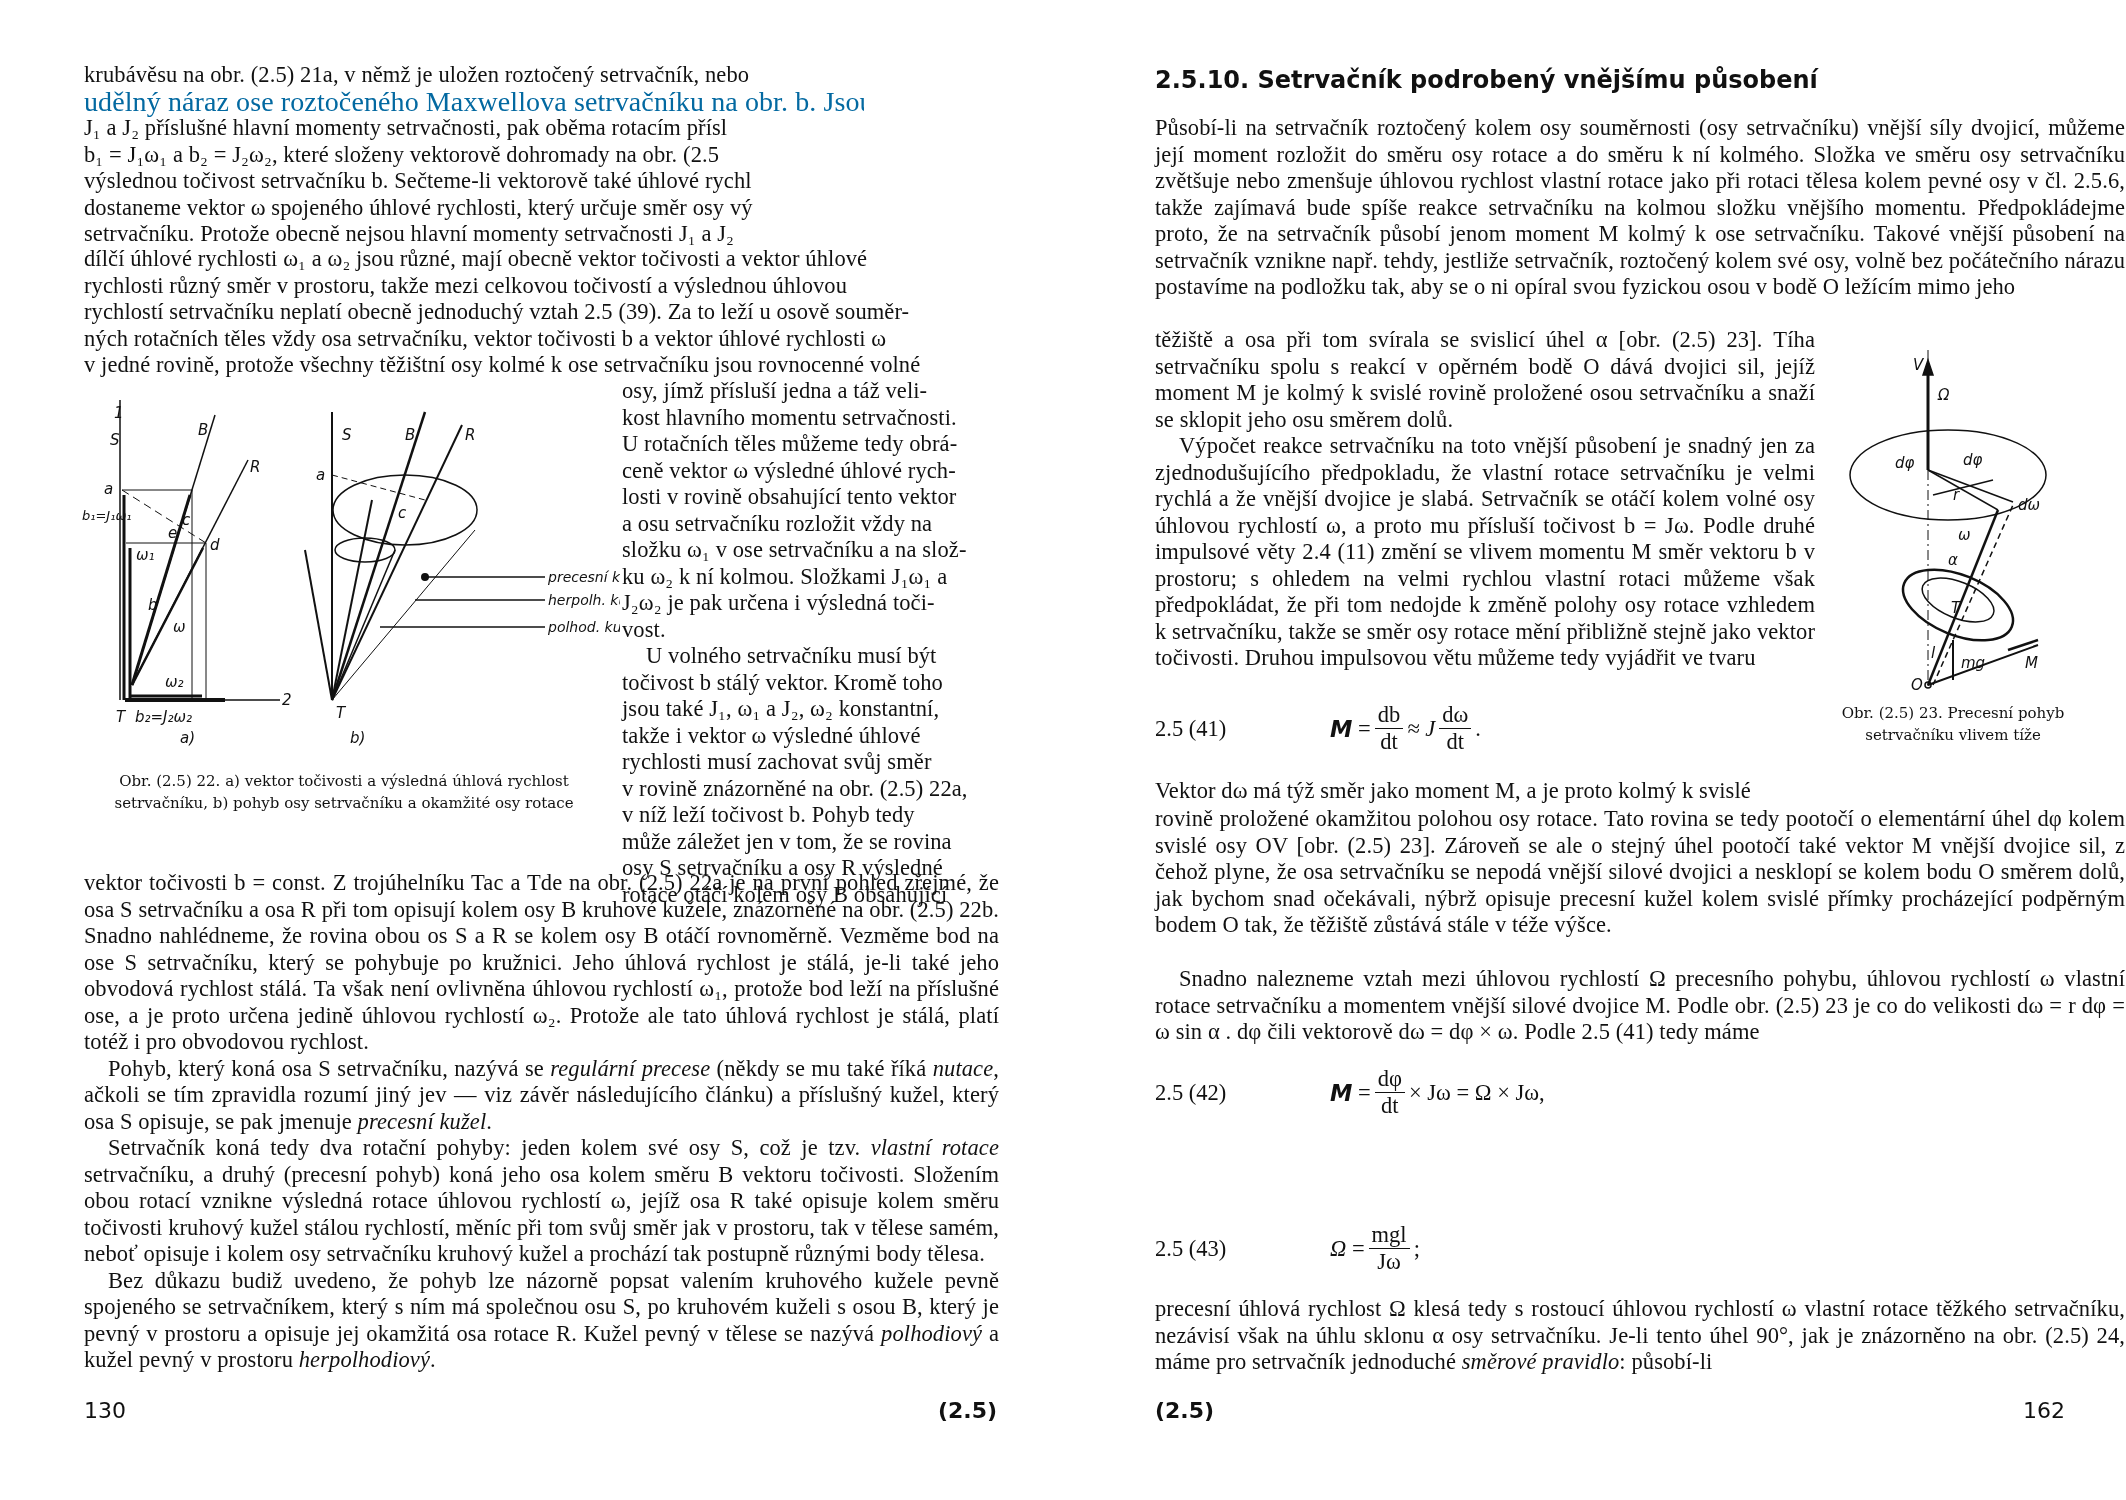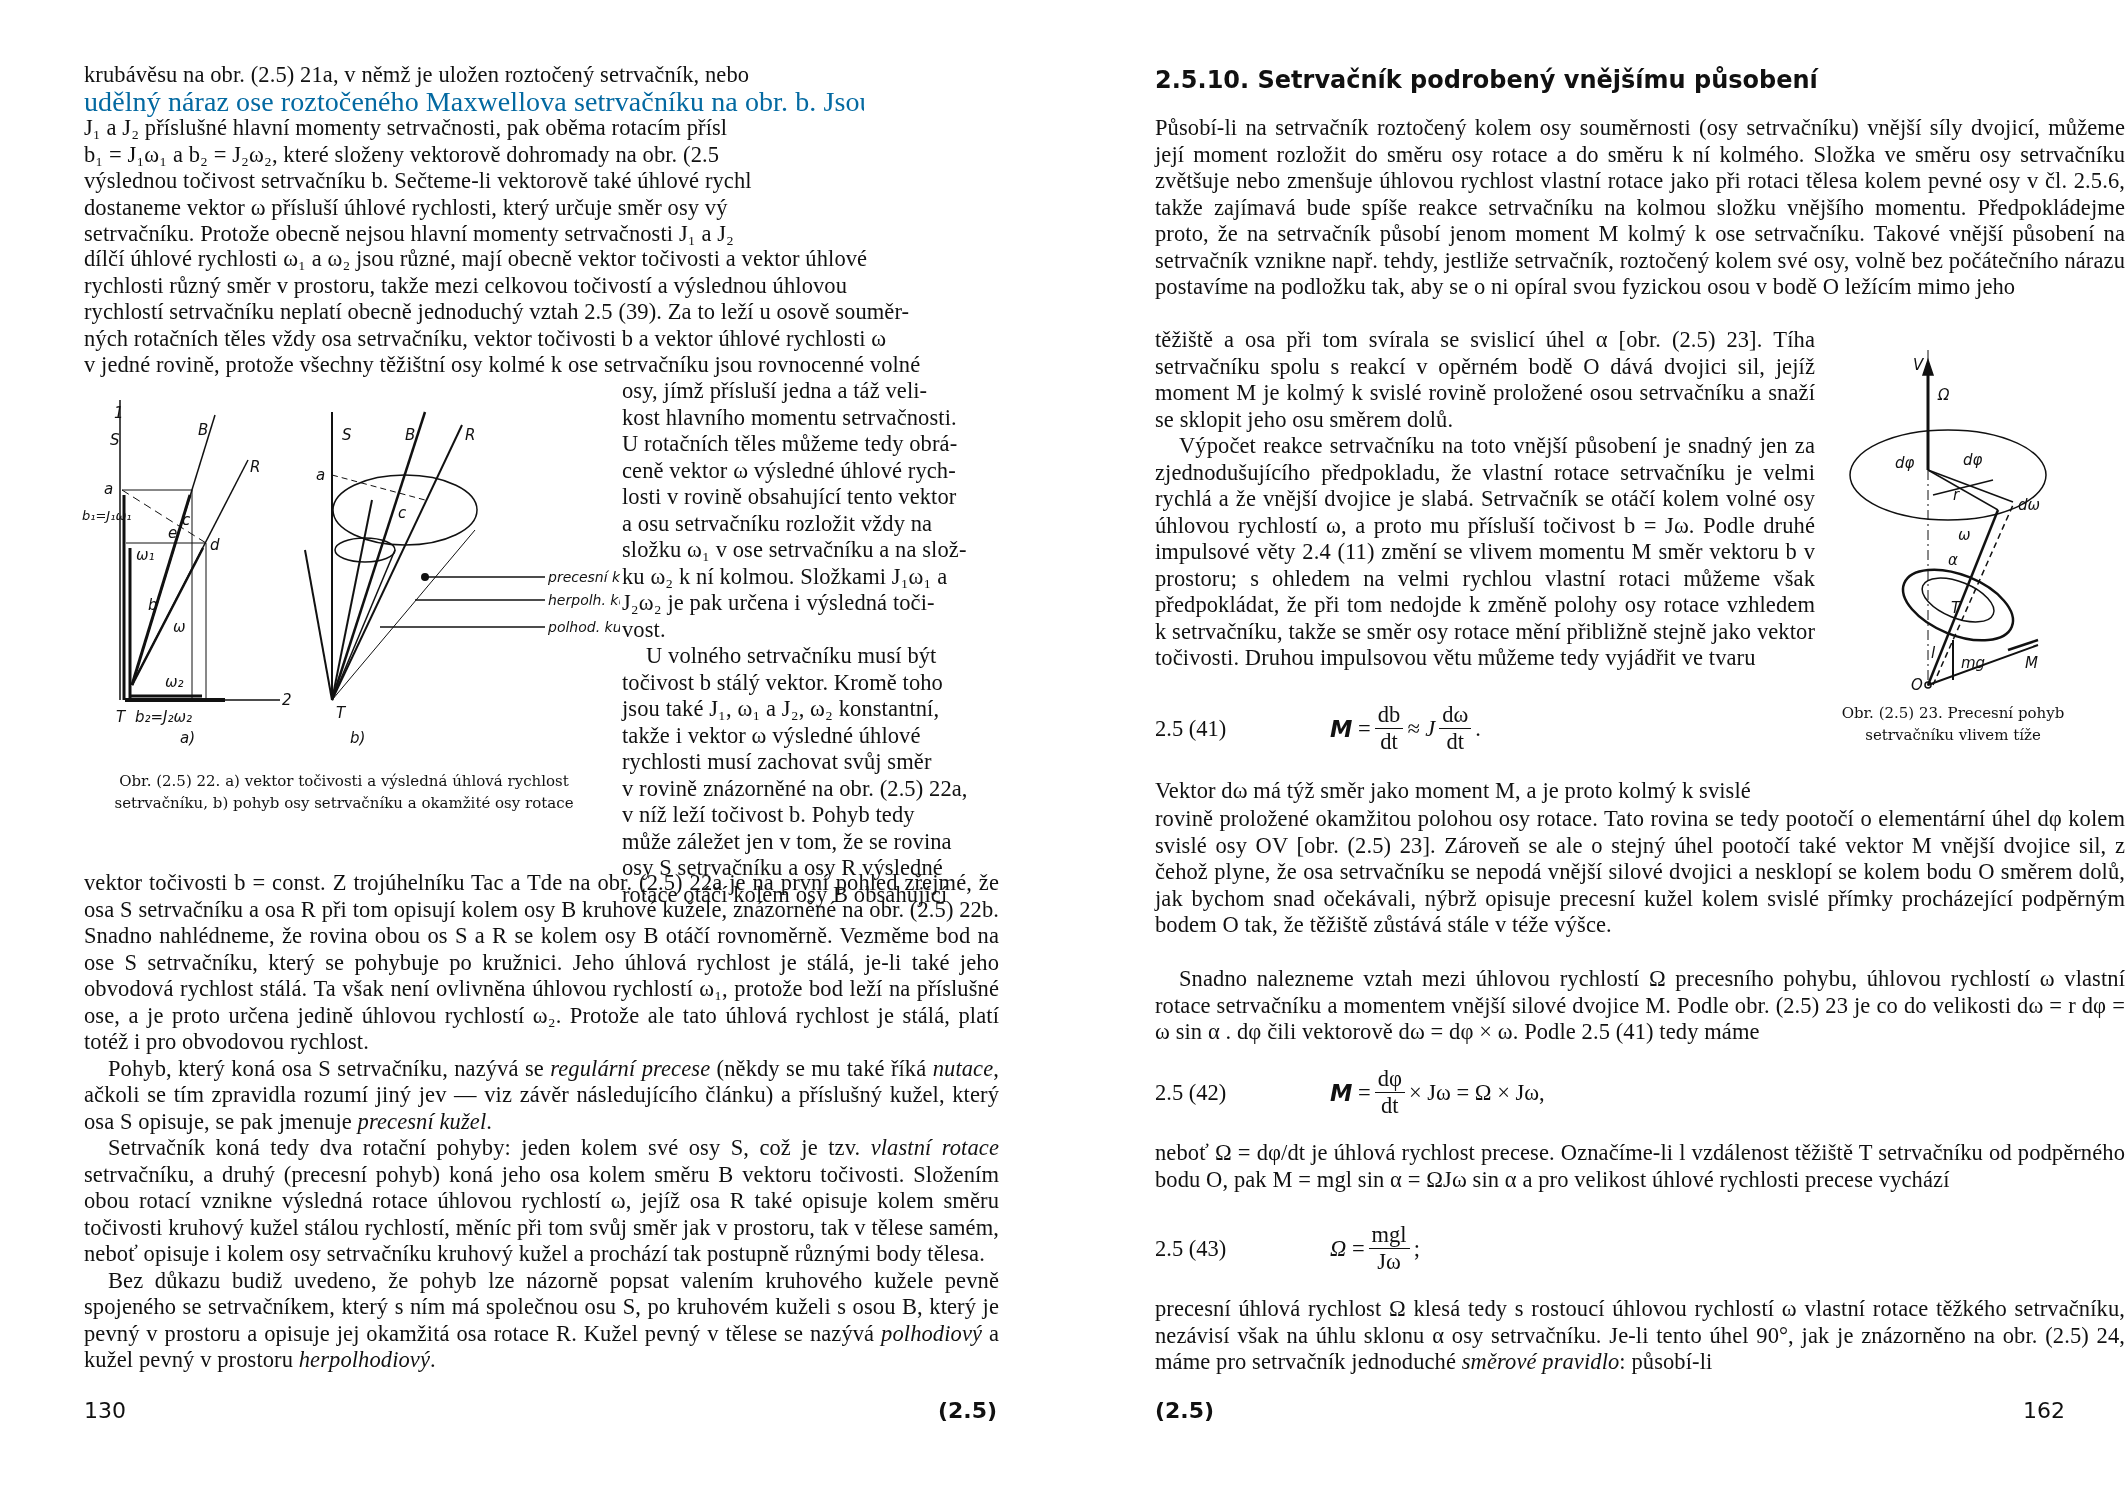--- a/index.html
+++ b/index.html
@@ -27,21 +27,21 @@
 <body>
 
 <div class="page" id="left-page">
 
   <div class="txt" style="left:84px; top:62px; width:780px; white-space:nowrap; overflow:hidden; text-align:left;">
     <p>krubávěsu na obr. (2.5) 21a, v němž je uložen roztočený setrvačník, nebo</p>
     <p class="garbled">udělný náraz ose roztočeného Maxwellova setrvačníku na obr. b. Jsou-li</p>
     <p>J₁ a J₂ příslušné hlavní momenty setrvačnosti, pak oběma rotacím přísl</p>
     <p>b₁ = J₁ω₁ a b₂ = J₂ω₂, které složeny vektorově dohromady na obr. (2.5</p>
     <p>výslednou točivost setrvačníku b. Sečteme-li vektorově také úhlové rychl</p>
-    <p>dostaneme vektor ω přísluší úhlové rychlosti, který určuje směr osy vý</p>
+    <p>dostaneme vektor ω spojeného úhlové rychlosti, který určuje směr osy vý</p>
     <p>setrvačníku. Protože obecně nejsou hlavní momenty setrvačnosti J₁ a J₂</p>
   </div>
 
   <div class="txt" style="left:84px; top:246px; width:915px; white-space:nowrap; text-align:left;">
     <p>dílčí úhlové rychlosti ω₁ a ω₂ jsou různé, mají obecně vektor točivosti a vektor úhlové</p>
     <p>rychlosti různý směr v prostoru, takže mezi celkovou točivostí a výslednou úhlovou</p>
     <p>rychlostí setrvačníku neplatí obecně jednoduchý vztah 2.5 (39). Za to leží u osově souměr-</p>
     <p>ných rotačních těles vždy osa setrvačníku, vektor točivosti b a vektor úhlové rychlosti ω</p>
     <p>v jedné rovině, protože všechny těžištní osy kolmé k ose setrvačníku jsou rovnocenné volné</p>
   </div>
@@ -216,21 +216,20 @@
   <div class="eq" style="left:92px; top:1066px;">
     <span class="num">2.5 (42)</span>
     <span class="M">M</span>&nbsp;=
     <span class="frac">
         <span class="top">dφ</span>
         <span class="bot">dt</span>
       </span>
     <span>× Jω = Ω × Jω,</span>
   </div>
 
-  <div class="txt" style="left:92px; top:1140px; width:970px;">neboť Ω = dφ/dt je úhlová rychlost precese. Označíme-li l vzdálenost těžiště T setrvačníku od podpěrného bodu O, pak M = mgl sin α = ΩJω sin α a pro velikost úhlové rychlosti precese vychází</div>
 
   <div class="eq" style="left:92px; top:1222px;">
     <span class="num">2.5 (43)</span>
     <i>Ω</i>&nbsp;=
     <span class="frac">
         <span class="top">mgl</span>
         <span class="bot">Jω</span>
       </span>
     <span>;</span>
   </div>

